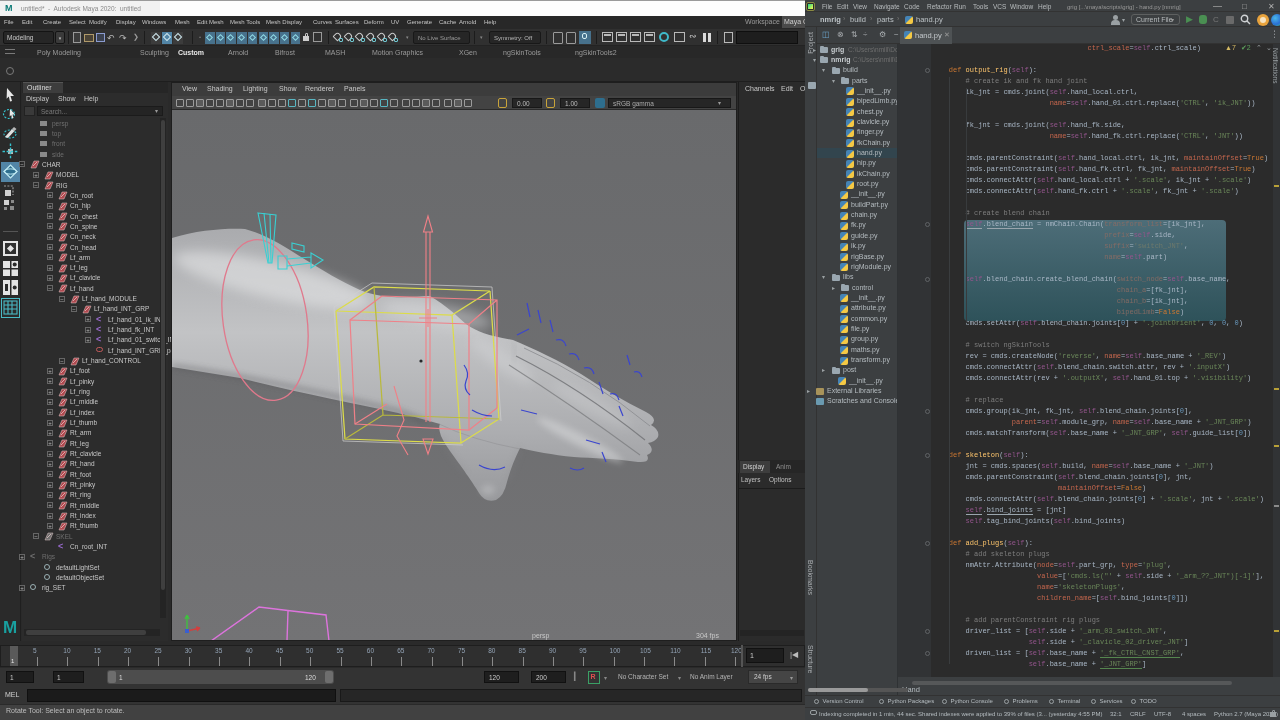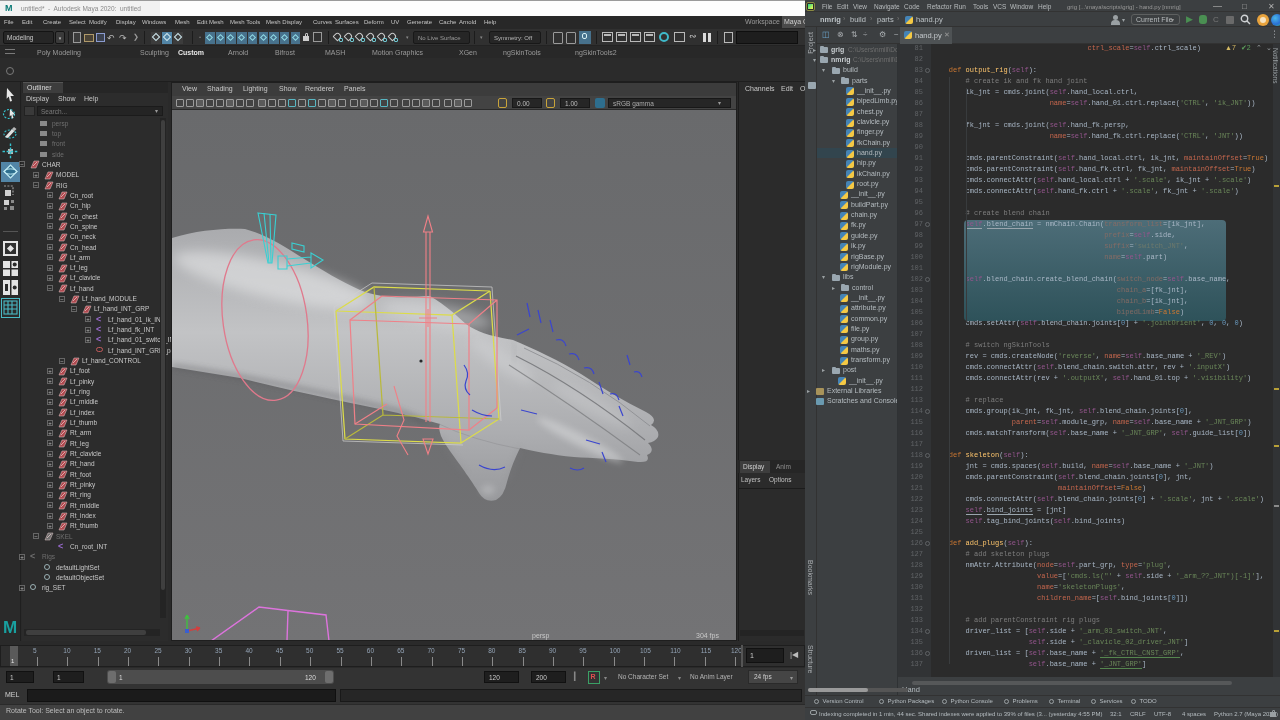--- a/index.html
+++ b/index.html
@@ -831,85 +831,28 @@
       <div class="tx" style="left:44px;top:376.7px;font-size:7px;color:#b5bcc0;font-weight:normal">__init__.py</div>
       <div class="tx" style="left:2px;top:387.1px;font-size:6px;color:#9aa0a3">▸</div>
       <div class="ab" style="left:11px;top:388.1px;width:8px;height:7px;background:#a8935a;border-radius:1px"></div>
       <div class="tx" style="left:22px;top:387.1px;font-size:7px;color:#b5bcc0;font-weight:normal">External Libraries</div>
       <div class="ab" style="left:11px;top:398.4px;width:8px;height:7px;background:#6a9ab0;border-radius:1px"></div>
       <div class="tx" style="left:22px;top:397.4px;font-size:7px;color:#b5bcc0;font-weight:normal">Scratches and Consoles</div>
       <div class="ab" style="left:92px;top:44px;width:1px;height:676px;background:#2f3234"></div>
       <div class="ab" style="left:93px;top:44px;width:382px;height:633px;background:#2b2b2b"></div>
       <div class="ab" style="left:93px;top:44px;width:33px;height:633px;background:#313335"></div>
       <div class="ab" style="left:159px;top:220px;width:262px;height:101px;border-radius:4px;background:linear-gradient(180deg,#4d6d78,#2e525a)"></div>
-      <div class="tx code" style="left:93px;top:43.0px;width:25px;text-align:right;color:#606366">81
-82
-83
-84
-85
-86
-87
-88
-89
-90
-91
-92
-93
-94
-95
-96
-97
-98
-99
-100
-101
-102
-103
-104
-105
-106
-107
-108
-109
-110
-111
-112
-113
-114
-115
-116
-117
-118
-119
-120
-121
-122
-123
-124
-125
-126
-127
-128
-129
-130
-131
-132
-133
-134
-135
-136
-137</div>
       <div class="tx code" style="left:127px;top:43.0px;color:#a9b7c6">                                     <span class="a">ctrl_scale</span><span class="p">=</span><span class="s">self</span><span class="p">.ctrl_scale)</span>
 
 <span class="k">    def </span><span class="f">output_rig</span><span class="p">(</span><span class="s">self</span><span class="p">):</span>
 <span class="c">        # create ik and fk hand joint</span>
 <span class="p">        ik_jnt = cmds.joint(</span><span class="s">self</span><span class="p">.hand_local.ctrl,</span>
                             <span class="a">name</span><span class="p">=</span><span class="s">self</span><span class="p">.hand_01.ctrl.replace(</span><span class="g">'CTRL'</span><span class="p">, </span><span class="g">'ik_JNT'</span><span class="p">))</span>
 
-<span class="p">        fk_jnt = cmds.joint(</span><span class="s">self</span><span class="p">.hand_fk.persp,</span>
+<span class="p">        fk_jnt = cmds.joint(</span><span class="s">self</span><span class="p">.hand_fk.side,</span>
                             <span class="a">name</span><span class="p">=</span><span class="s">self</span><span class="p">.hand_fk.ctrl.replace(</span><span class="g">'CTRL'</span><span class="p">, </span><span class="g">'JNT'</span><span class="p">))</span>
 
 <span class="p">        cmds.parentConstraint(</span><span class="s">self</span><span class="p">.hand_local.ctrl, ik_jnt, </span><span class="a">maintainOffset</span><span class="p">=</span><span class="k">True</span><span class="p">)</span>
 <span class="p">        cmds.parentConstraint(</span><span class="s">self</span><span class="p">.hand_fk.ctrl, fk_jnt, </span><span class="a">maintainOffset</span><span class="p">=</span><span class="k">True</span><span class="p">)</span>
 <span class="p">        cmds.connectAttr(</span><span class="s">self</span><span class="p">.hand_local.ctrl + </span><span class="g">'.scale'</span><span class="p">, ik_jnt + </span><span class="g">'.scale'</span><span class="p">)</span>
 <span class="p">        cmds.connectAttr(</span><span class="s">self</span><span class="p">.hand_fk.ctrl + </span><span class="g">'.scale'</span><span class="p">, fk_jnt + </span><span class="g">'.scale'</span><span class="p">)</span>
 
 <span class="c">        # create blend chain</span>
         <span class="s u">self</span><span class="p">.</span><span class="p u">blend_chain</span><span class="p"> = nmChain.Chain(</span><span class="a dimmed">transform_list</span><span class="p">=</span><span class="p">[ik_jnt],</span>
                                          <span class="a dimmed">prefix</span><span class="p">=</span><span class="s">self</span><span class="p">.side,</span>

